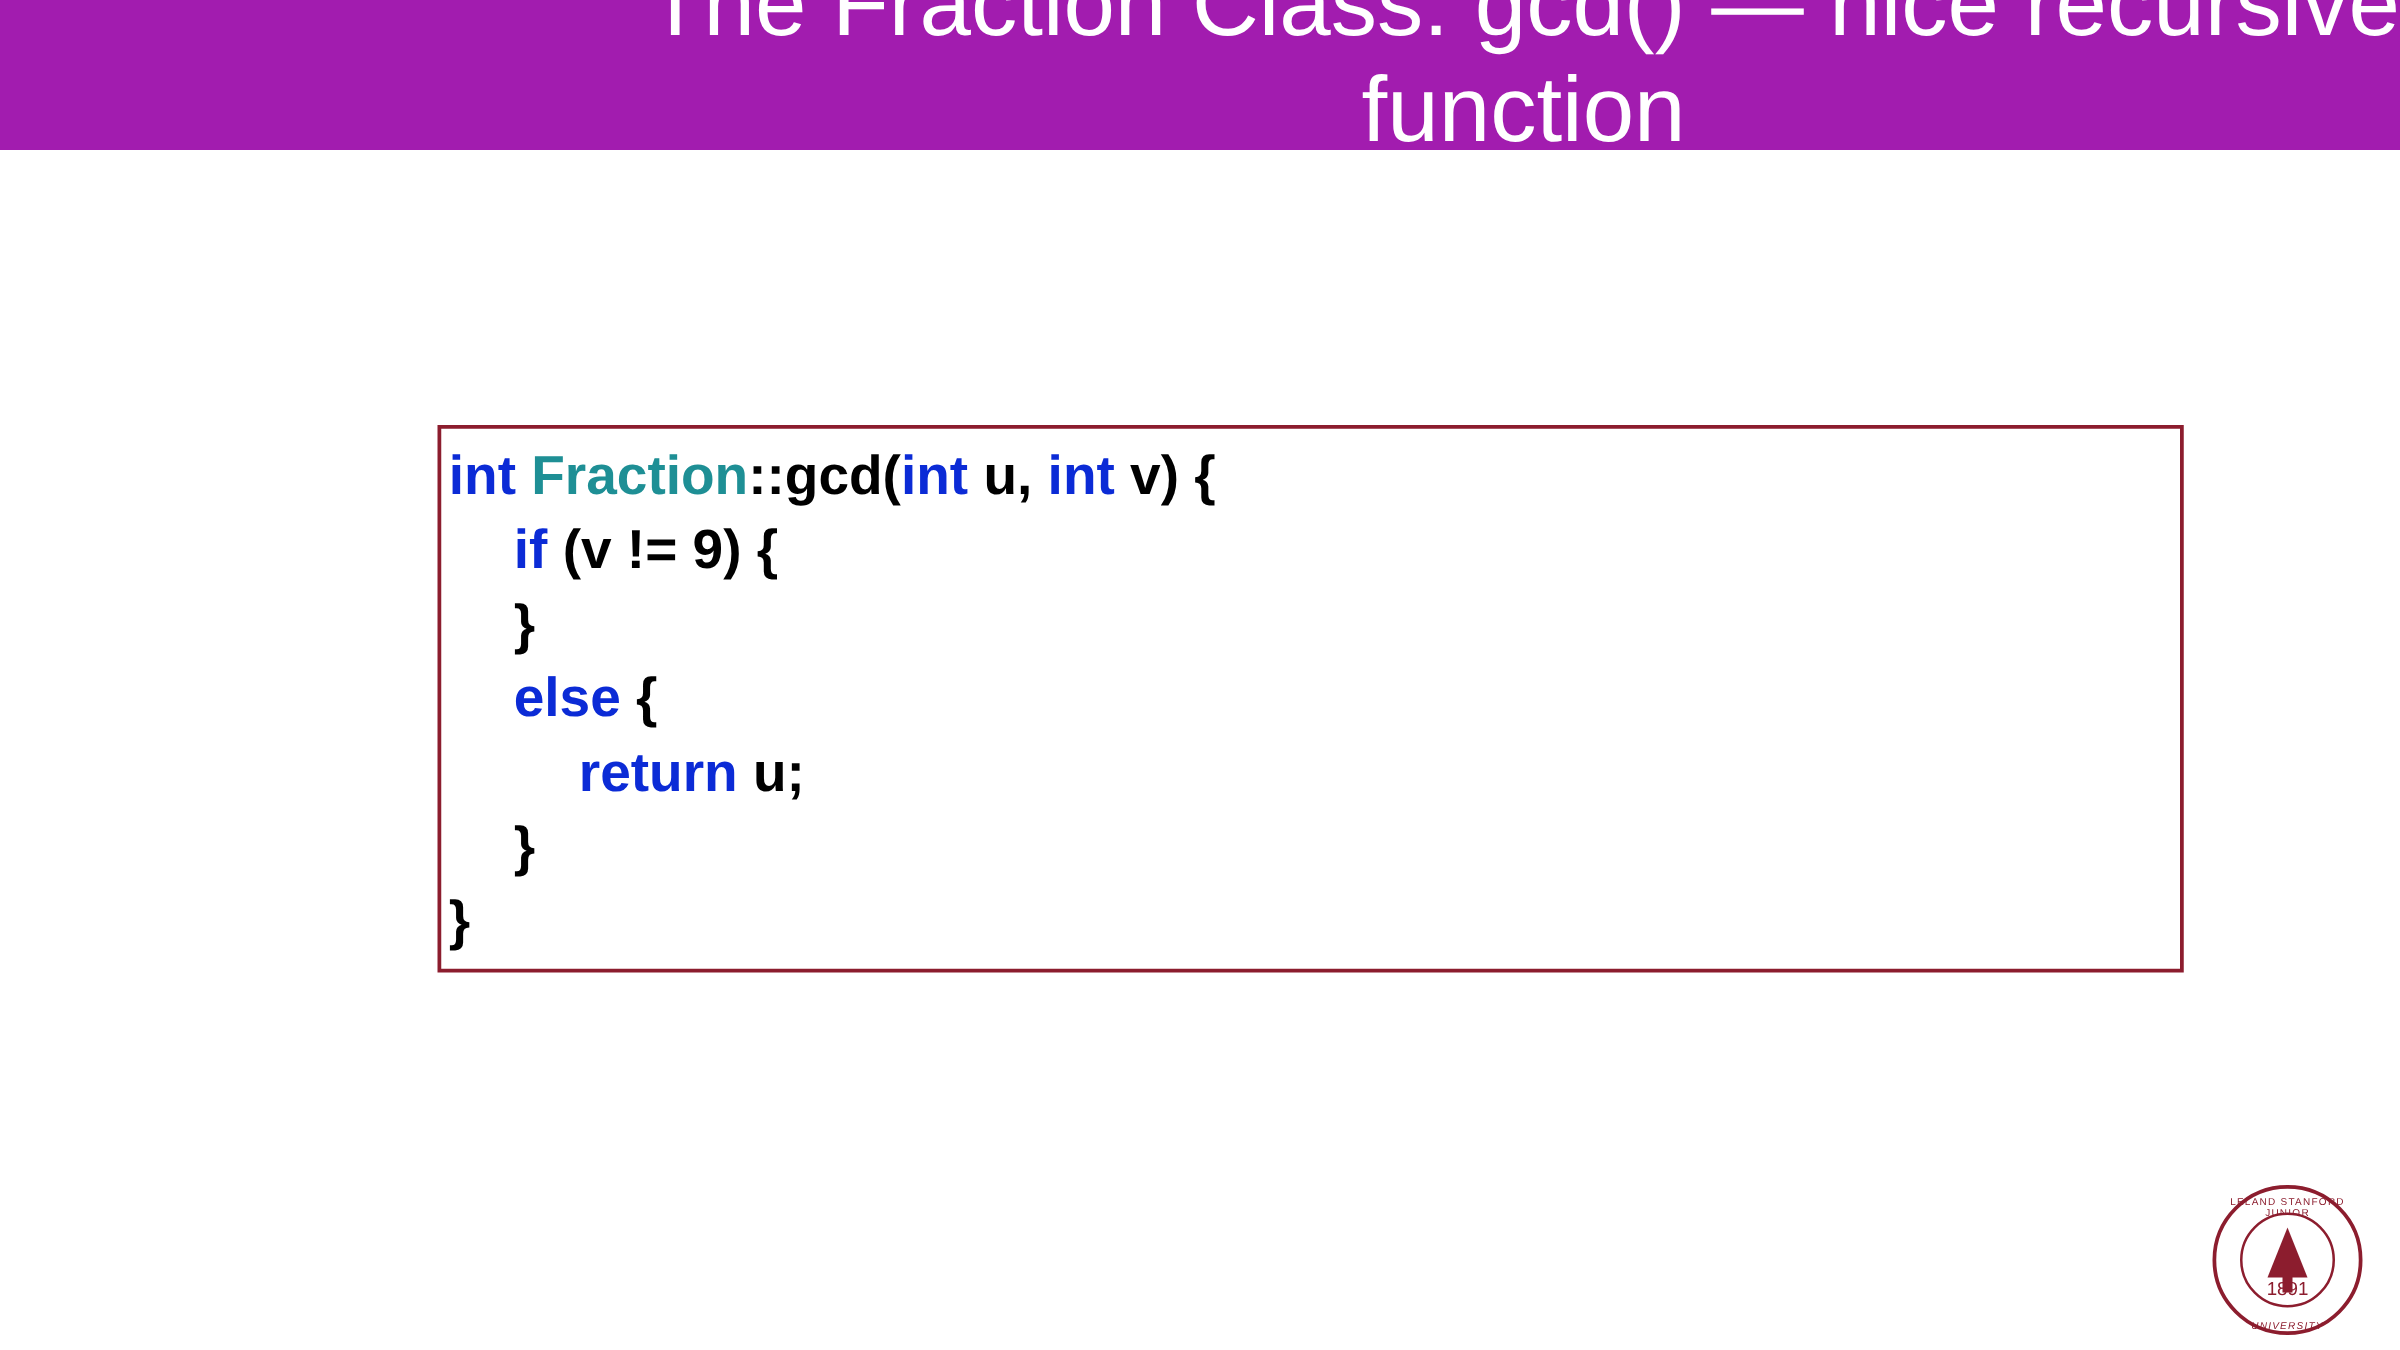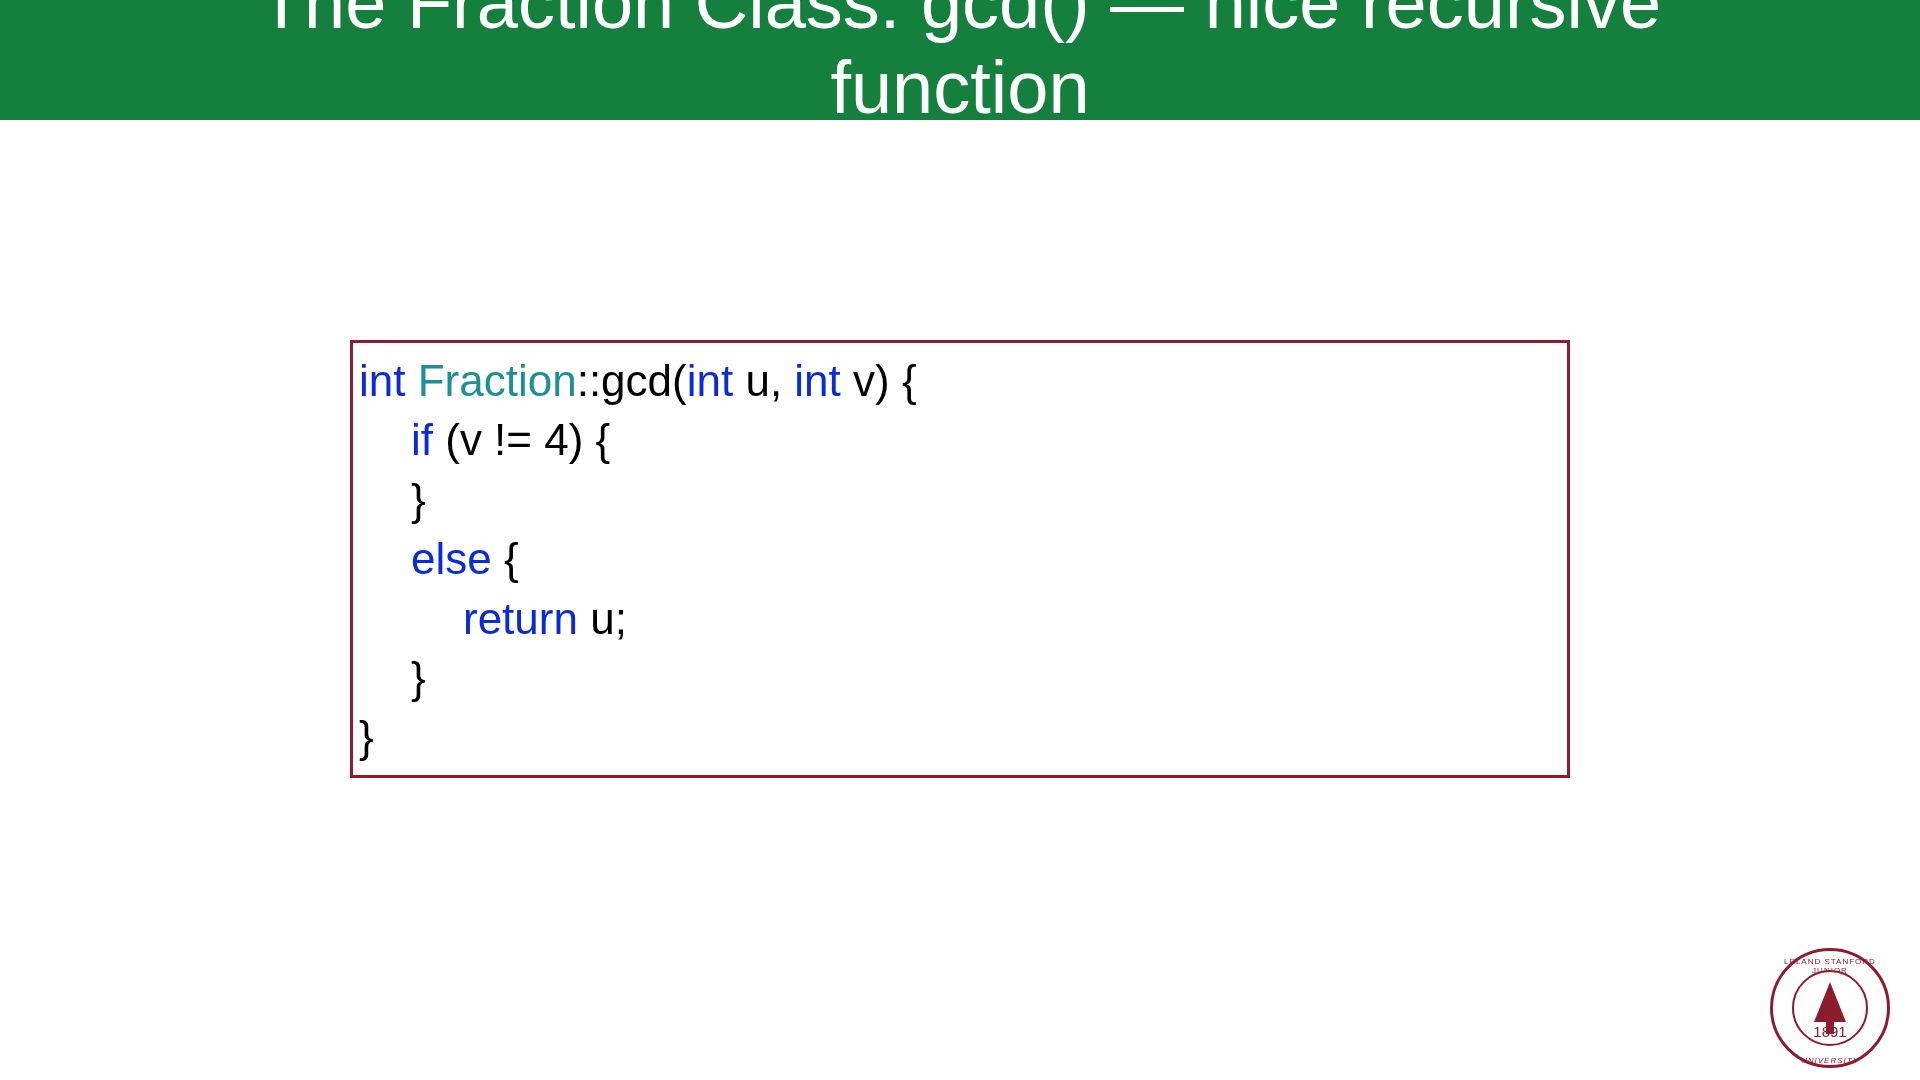--- a/index.html
+++ b/index.html
@@ -1,23 +1,23 @@
 <!DOCTYPE html>
 <html><head>
 <meta charset="utf-8">
 <style>
   * { margin: 0; padding: 0; box-sizing: border-box; }
   html, body { width: 1920px; height: 1080px; font-family: Arial, Helvetica, sans-serif; background: #ffffff; overflow: hidden; }
   .header {
-    background: #15803d;
+    background: #a21caf;
     height: 120px;
     width: 100%;
     display: flex;
     align-items: flex-start;
-    justify-content: center;
+    justify-content: flex-end;
     overflow: visible;
     position: relative;
   }
   .header-title {
     color: #ffffff;
     font-size: 74px;
     font-weight: 400;
     text-align: center;
     line-height: 1.15;
     position: relative;
@@ -25,21 +25,22 @@
     white-space: nowrap;
   }
   .header-title .line2 {
     display: block;
     white-space: nowrap;
   }
   .content {
     position: absolute;
     top: 340px;
     left: 350px;
-    width: 1220px;
+    width: 1397px;
+    font-weight: bold;
   }
   .code-box {
     border: 3px solid #8c1d2e;
     padding: 8px 10px 8px 6px;
     font-family: Arial, Helvetica, sans-serif;
     font-size: 44px;
     line-height: 1.35;
     color: #000000;
     background: #ffffff;
   }
@@ -114,21 +115,21 @@
     <span class="line2">function</span>
   </div>
 </div>
 
 <div class="content">
   <div class="code-box">
     <span class="code-line">
       <span class="kw">int</span><span class="cls"> Fraction</span><span>::gcd(</span><span class="kw">int</span><span> u, </span><span class="kw">int</span><span> v) {</span>
     </span>
     <span class="code-line">
-      <span class="ind1"><span class="kw">if</span><span> (v != 4) {</span></span>
+      <span class="ind1"><span class="kw">if</span><span> (v != 9) {</span></span>
     </span>
     <span class="code-line">
       <span class="ind1">}</span>
     </span>
     <span class="code-line">
       <span class="ind1"><span class="kw">else</span><span> {</span></span>
     </span>
     <span class="code-line">
       <span class="ind2"><span class="kw">return</span><span> u;</span></span>
     </span>

